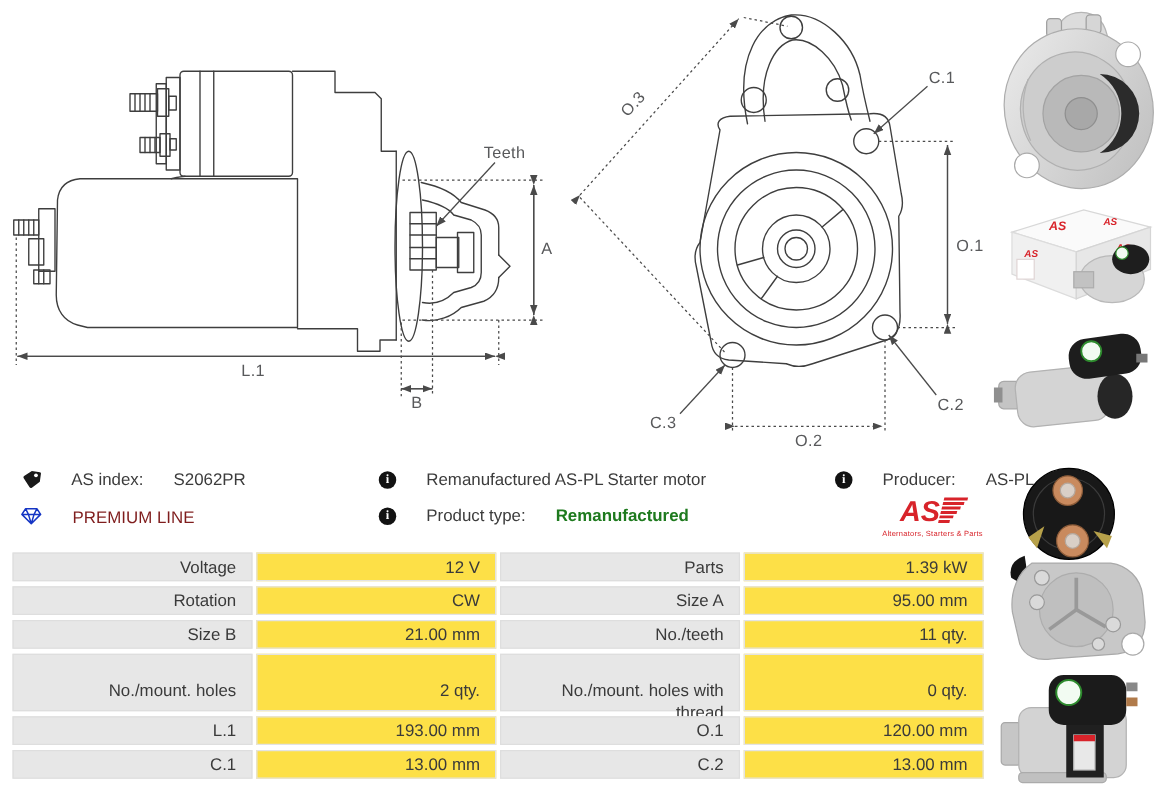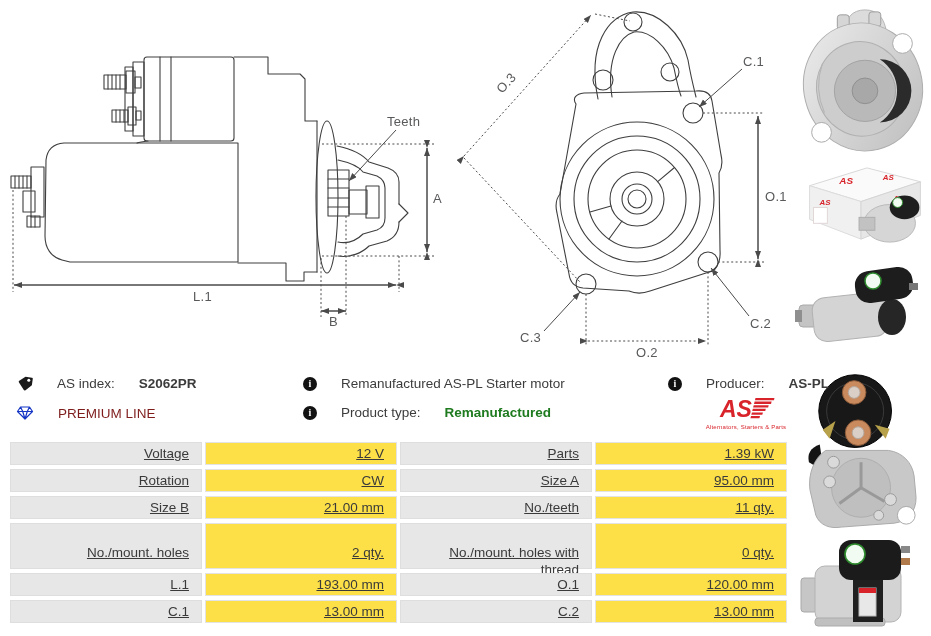--- a/index.html
+++ b/index.html
@@ -14,34 +14,34 @@
   .dim{fill:none;stroke:#4a4a4a;stroke-width:1;}
   .dot{fill:none;stroke:#4a4a4a;stroke-width:1;stroke-dasharray:2,2.4;}
   .dlabel{fill:#58595b;font-size:13px;letter-spacing:.3px;}
 
   
   .photos{position:absolute;left:795px;top:0;width:136px;height:636px;}
   .photo{position:absolute;left:0;width:136px;}
 
   
   .iblock{position:absolute;display:flex;align-items:center;gap:24px;font-size:13.5px;white-space:nowrap;}
-  .b{font-weight:bold;}
+  .b{font-weight:normal;}
   .info-ico{display:inline-flex;align-items:center;justify-content:center;width:14px;height:14px;
             border-radius:50%;background:#121212;color:#fff;font-size:10px;font-weight:bold;
             font-family:"Liberation Serif",serif;flex:0 0 auto;}
   .premium{color:#7f1d1d;font-weight:normal;}
   .ptype-val{color:#1e7a1e;font-weight:bold;}
   .logo-block{position:absolute;left:700px;top:396px;width:92px;text-align:center;}
   .logo-tagline{font-size:6px;color:#d8232a;margin-top:-2px;letter-spacing:.2px;}
 
   
   .spec{position:absolute;left:10px;top:442px;width:779px;}
   .spec-row{display:flex;gap:3px;margin-bottom:4px;}
   .cell{box-sizing:border-box;width:192px;height:23px;padding:0 12px;display:flex;
-        align-items:center;justify-content:flex-end;text-align:right;font-size:13.5px;color:#3a3a3a;text-decoration:underline;}
+        align-items:center;justify-content:flex-end;text-align:right;font-size:13.5px;color:#3a3a3a;}
   .lbl{background:#e7e7e7;border:1px solid #dedede;}
   .val{background:#fde047;border:1px solid #e3e3e3;}
   .row-tall .cell{height:46px;align-items:flex-start;padding-top:20px;line-height:17px;}
 </style>
 </head>
 <body>
 
 <div class="page">
 
   <svg class="side-view" width="465" height="360" viewBox="0 0 465 360">

